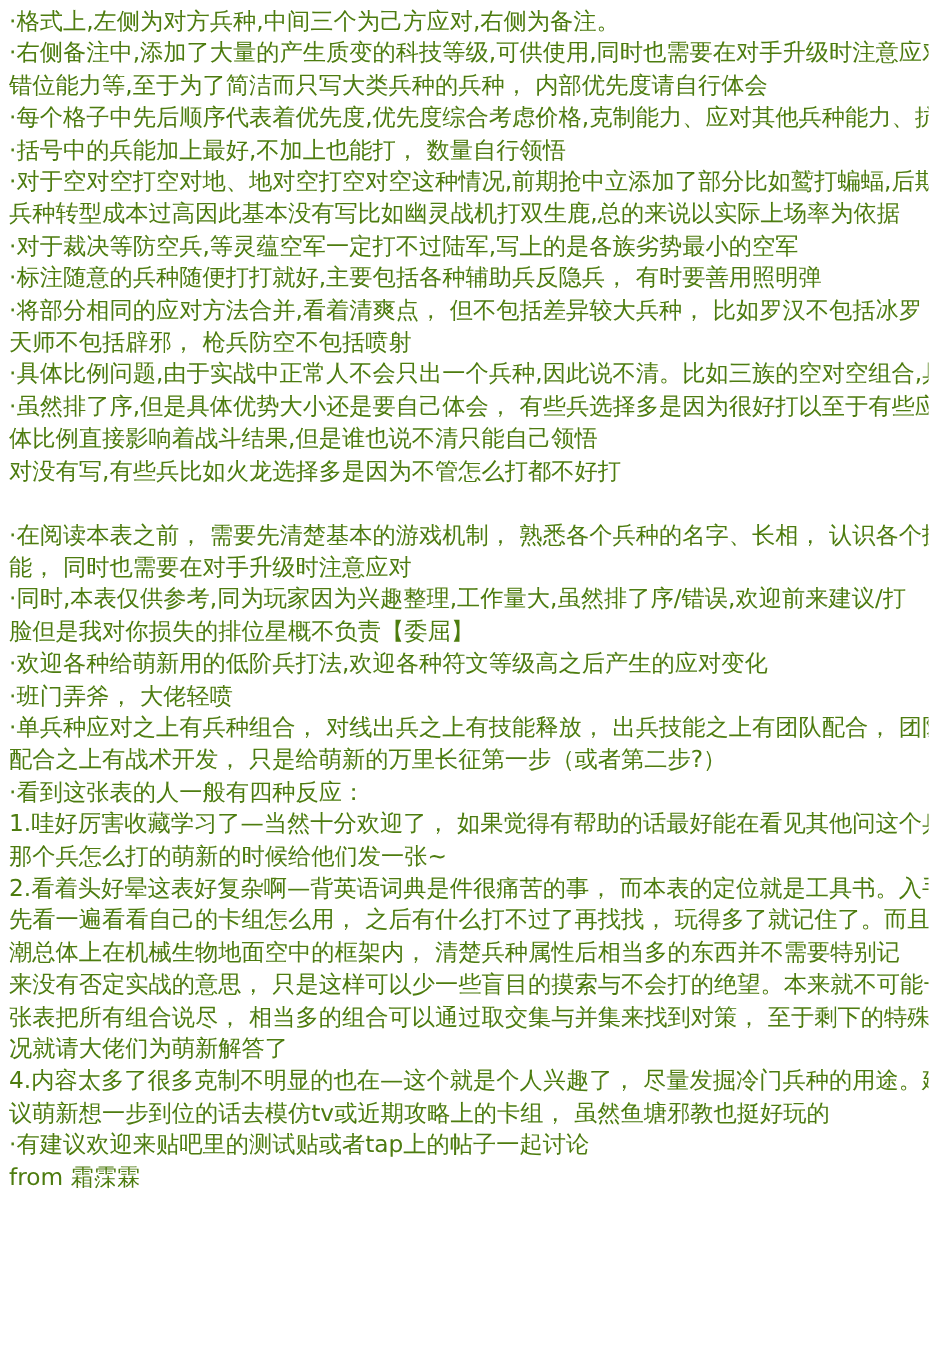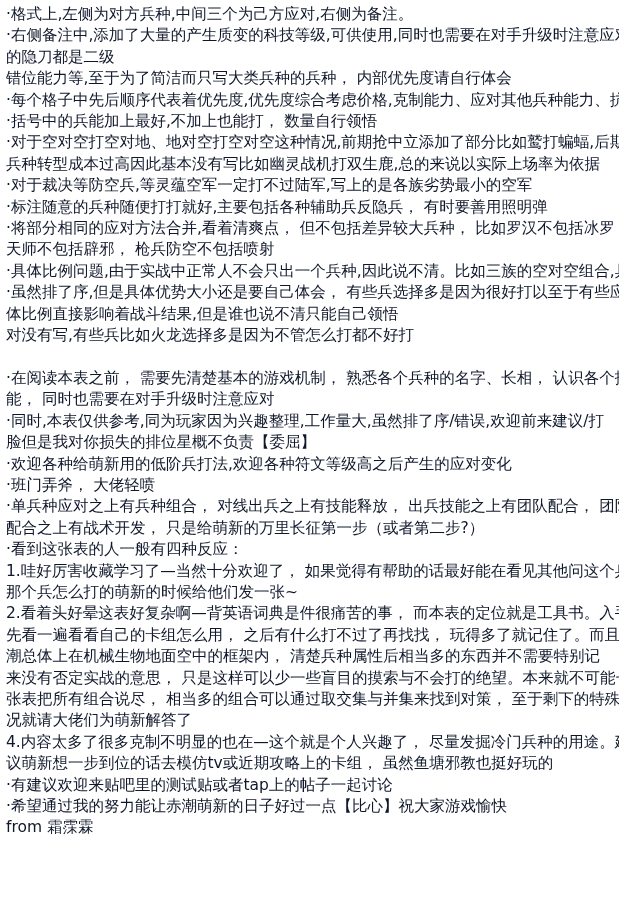--- a/index.html
+++ b/index.html
@@ -13,37 +13,36 @@
     overflow: hidden;
   }
   .doc {
     box-sizing: border-box;
     width: 624px;
     height: 904px;
     padding: 4px 5px 0 6px;
     font-family: "DejaVu Sans", sans-serif;
     font-size: 15.5px;
     line-height: 21.4px;
-    color: #0f172a;
+    color: #4d7c0f;
     background: #ffffff;
   }
   .line {
     white-space: pre;
     min-height: 21.4px;
     overflow: hidden;
   }
 </style>
 </head>
 <body>
 
 <div class="doc">
   <div>
       <div class="line">·格式上,左侧为对方兵种,中间三个为己方应对,右侧为备注。</div>
       <div class="line">·右侧备注中,添加了大量的产生质变的科技等级,可供使用,同时也需要在对手升级时注意应对</div>
-      <div class="line">的隐刀都是二级</div>
       <div class="line">错位能力等,至于为了简洁而只写大类兵种的兵种， 内部优先度请自行体会</div>
       <div class="line">·每个格子中先后顺序代表着优先度,优先度综合考虑价格,克制能力、应对其他兵种能力、抗</div>
       <div class="line">·括号中的兵能加上最好,不加上也能打， 数量自行领悟</div>
       <div class="line">·对于空对空打空对地、地对空打空对空这种情况,前期抢中立添加了部分比如鹫打蝙蝠,后期</div>
       <div class="line">兵种转型成本过高因此基本没有写比如幽灵战机打双生鹿,总的来说以实际上场率为依据</div>
       <div class="line">·对于裁决等防空兵,等灵蕴空军一定打不过陆军,写上的是各族劣势最小的空军</div>
       <div class="line">·标注随意的兵种随便打打就好,主要包括各种辅助兵反隐兵， 有时要善用照明弹</div>
       <div class="line">·将部分相同的应对方法合并,看着清爽点， 但不包括差异较大兵种， 比如罗汉不包括冰罗，</div>
       <div class="line">天师不包括辟邪， 枪兵防空不包括喷射</div>
       <div class="line">·具体比例问题,由于实战中正常人不会只出一个兵种,因此说不清。比如三族的空对空组合,具</div>
@@ -64,16 +63,15 @@
       <div class="line">那个兵怎么打的萌新的时候给他们发一张~</div>
       <div class="line">2.看着头好晕这表好复杂啊—背英语词典是件很痛苦的事， 而本表的定位就是工具书。入手</div>
       <div class="line">先看一遍看看自己的卡组怎么用， 之后有什么打不过了再找找， 玩得多了就记住了。而且赤</div>
       <div class="line">潮总体上在机械生物地面空中的框架内， 清楚兵种属性后相当多的东西并不需要特别记</div>
       <div class="line">来没有否定实战的意思， 只是这样可以少一些盲目的摸索与不会打的绝望。本来就不可能一</div>
       <div class="line">张表把所有组合说尽， 相当多的组合可以通过取交集与并集来找到对策， 至于剩下的特殊情</div>
       <div class="line">况就请大佬们为萌新解答了</div>
       <div class="line">4.内容太多了很多克制不明显的也在—这个就是个人兴趣了， 尽量发掘冷门兵种的用途。建</div>
       <div class="line">议萌新想一步到位的话去模仿tv或近期攻略上的卡组， 虽然鱼塘邪教也挺好玩的</div>
       <div class="line">·有建议欢迎来贴吧里的测试贴或者tap上的帖子一起讨论</div>
-      <div class="line">·希望通过我的努力能让赤潮萌新的日子好过一点【比心】祝大家游戏愉快</div>
       <div class="line">from 霜霂霖</div>
     </div>
 </div>
 
 </body></html>

